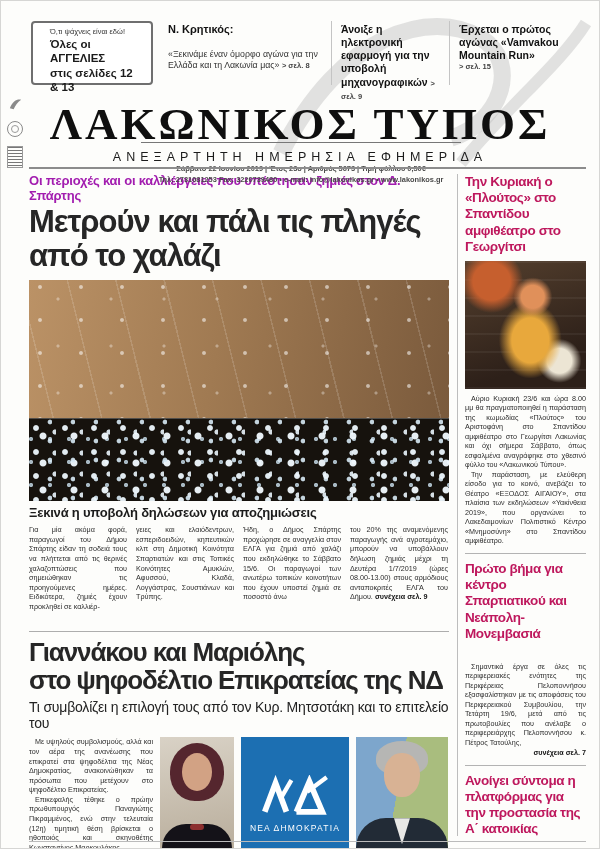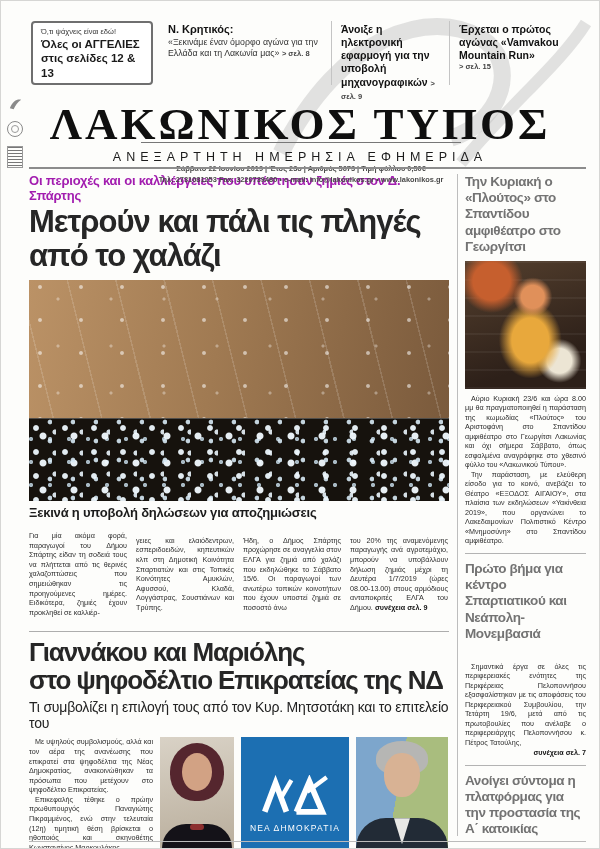--- a/index.html
+++ b/index.html
@@ -12,29 +12,29 @@
   
   .left-rail{position:absolute;left:4px;top:96px;width:20px;display:flex;flex-direction:column;gap:9px;align-items:center;}
   .rail-ico{color:#8a8a8a;}
   .rail-bird{width:15px;height:15px;}
   .rail-circle{width:14px;height:14px;border:1.3px solid #8a8a8a;border-radius:50%;position:relative;}
   .rail-circle:after{content:"";position:absolute;inset:3px;border:1px solid #9a9a9a;border-radius:50%;}
   .rail-barcode{width:14px;height:20px;border:1px solid #999;
     background:repeating-linear-gradient(180deg,#777 0 1px,transparent 1px 3px);}
   
   .top-strip{position:absolute;left:30px;top:20px;width:556px;height:64px;display:flex;z-index:2;}
-  .ad-box{width:122px;flex:none;border:2px solid #6f6f6f;border-radius:4px;padding:4px 8px;box-sizing:border-box;background:#fff;}
+  .ad-box{width:122px;flex:none;border:2px solid #6f6f6f;border-radius:4px;padding:4px 17px;box-sizing:border-box;background:#fff;}
   .ad-line1{font-size:7.5px;color:#333;margin-bottom:1px;}
   .ad-line2,.ad-line3{font-size:11.5px;font-weight:bold;color:#1a1a1a;line-height:1.25;}
   .teaser{padding:2px 9px 0 9px;box-sizing:border-box;}
   .teaser + .teaser{border-left:1px solid #c4c4c4;}
   .teaser-1{width:172px;flex:none;margin-left:6px;}
   .teaser-2{width:118px;flex:none;}
   .teaser-3{flex:1;}
-  .t-title{font-size:11px;font-weight:bold;color:#111;margin-bottom:2px;}
+  .t-title{font-size:11px;font-weight:bold;color:#111;margin-bottom:14px;}
   .t-text{font-size:8.8px;color:#333;line-height:1.3;}
   .t-strong{font-size:10.5px;font-weight:bold;color:#111;line-height:1.25;}
   .t-page{font-size:7.5px;font-weight:bold;color:#444;}
   
   .watermark{position:absolute;left:250px;top:2px;width:345px;height:175px;z-index:0;pointer-events:none;}
   .watermark path{stroke:#c6c6c6;fill:none;opacity:.5;}
   .masthead{position:absolute;left:0;top:101px;width:100%;text-align:center;z-index:1;}
   .paper-name{font-family:"Liberation Serif",serif;font-weight:bold;font-size:45px;
     letter-spacing:3px;color:#0f0f0f;line-height:1;white-space:nowrap;}
   .paper-sub{font-size:12.5px;letter-spacing:5px;color:#1c1c1c;margin-top:3px;white-space:nowrap;}
@@ -58,21 +58,21 @@
     background-color:#16120d;
     background-image:
       radial-gradient(circle at 7px 9px, rgba(236,246,252,.95) 0 2.4px, transparent 3.4px),
       radial-gradient(circle at 21px 3px, rgba(214,232,244,.9) 0 1.9px, transparent 2.8px),
       radial-gradient(circle at 14px 17px, rgba(242,250,255,.95) 0 2.9px, transparent 4px),
       radial-gradient(circle at 2px 20px, rgba(205,226,240,.8) 0 1.7px, transparent 2.5px),
       radial-gradient(circle at 26px 13px, rgba(233,244,252,.9) 0 2.1px, transparent 3px);
     background-size:29px 24px,23px 19px,31px 27px,19px 23px,27px 21px;
     border-top:1px solid rgba(255,255,255,.25);}
   .caption{font-size:13px;font-weight:bold;color:#1b1b1b;margin-top:4px;letter-spacing:-.2px;}
-  .body-row{display:flex;gap:9px;margin-top:5px;height:98px;overflow:hidden;align-items:center;}
+  .body-row{display:flex;gap:9px;margin-top:5px;height:98px;overflow:hidden;}
   .body-col{width:98px;flex:none;font-size:7.2px;line-height:1.33;text-align:justify;color:#2c2c2c;}
   .cont{font-weight:bold;color:#111;}
   .story-divider{height:1px;background:#adadad;margin:8px 0 6px 0;}
   
   .headline2{font-size:26px;font-weight:800;letter-spacing:-1.1px;color:#262626;line-height:1.08;}
   .subhead2{font-size:14px;color:#222;margin:5px 0 6px 0;letter-spacing:-.2px;}
   .second-row{display:flex;gap:7px;height:133px;overflow:hidden;}
   .body2{width:124px;flex:none;font-size:7.2px;line-height:1.33;text-align:justify;color:#2c2c2c;}
   .body2 p{margin:0;text-indent:6px;}
   .cont-right{display:block;text-align:right;font-weight:bold;color:#111;margin-top:1px;}
@@ -87,21 +87,21 @@
   .nd-glyph polyline,.nd-glyph line{stroke:#fff;fill:none;}
   .nd-label{color:#fff;font-size:8.5px;font-weight:normal;letter-spacing:1.2px;white-space:nowrap;}
   .ph-man{width:92px;background:linear-gradient(100deg,#7da6cc 0 44%,#a9bd7e 44% 100%);}
   .m-hair{position:absolute;top:4px;left:20px;width:52px;height:34px;border-radius:50% 50% 40% 40%;background:#b6b6b4;}
   .m-face{position:absolute;top:16px;left:28px;width:36px;height:44px;border-radius:48%;background:#d8b294;}
   .m-suit{position:absolute;bottom:0;left:0;right:0;height:52px;border-radius:30px 30px 0 0;background:#222b36;}
   .m-shirt{position:absolute;bottom:26px;left:38px;width:16px;height:26px;background:#e8e8e6;clip-path:polygon(50% 100%,0 0,100% 0);}
   .bottom-rule{position:absolute;left:28px;top:840px;width:557px;height:1px;background:#bbb;}
   
   .sidebar{position:absolute;left:464px;top:173px;width:121px;height:668px;overflow:hidden;}
-  .sb-title{font-size:13.5px;font-weight:bold;color:#737373;line-height:1.2;letter-spacing:-.4px;}
+  .sb-title{font-size:13.5px;font-weight:bold;color:#be185d;line-height:1.2;letter-spacing:-.4px;}
   .sb-photo{position:relative;height:128px;margin:6px 0 5px 0;overflow:hidden;
     background-image:
       radial-gradient(circle at 22% 16%, #c65f2e 0 13%, rgba(198,95,46,0) 22%),
       radial-gradient(circle at 56% 28%, #e0905a 0 10%, rgba(224,144,90,0) 17%),
       radial-gradient(ellipse at 54% 62%, #e8a83c 0 20%, rgba(232,168,60,0) 34%),
       radial-gradient(circle at 78% 78%, #ece5d4 0 9%, rgba(236,229,212,0) 16%),
       repeating-linear-gradient(0deg, rgba(255,255,255,.05) 0 2px, transparent 2px 18px),
       linear-gradient(160deg,#55402e,#2d2019 75%);}
   .sb-body{font-size:7.2px;line-height:1.32;text-align:justify;color:#2c2c2c;}
   .sb-body p{margin:0;text-indent:6px;}

